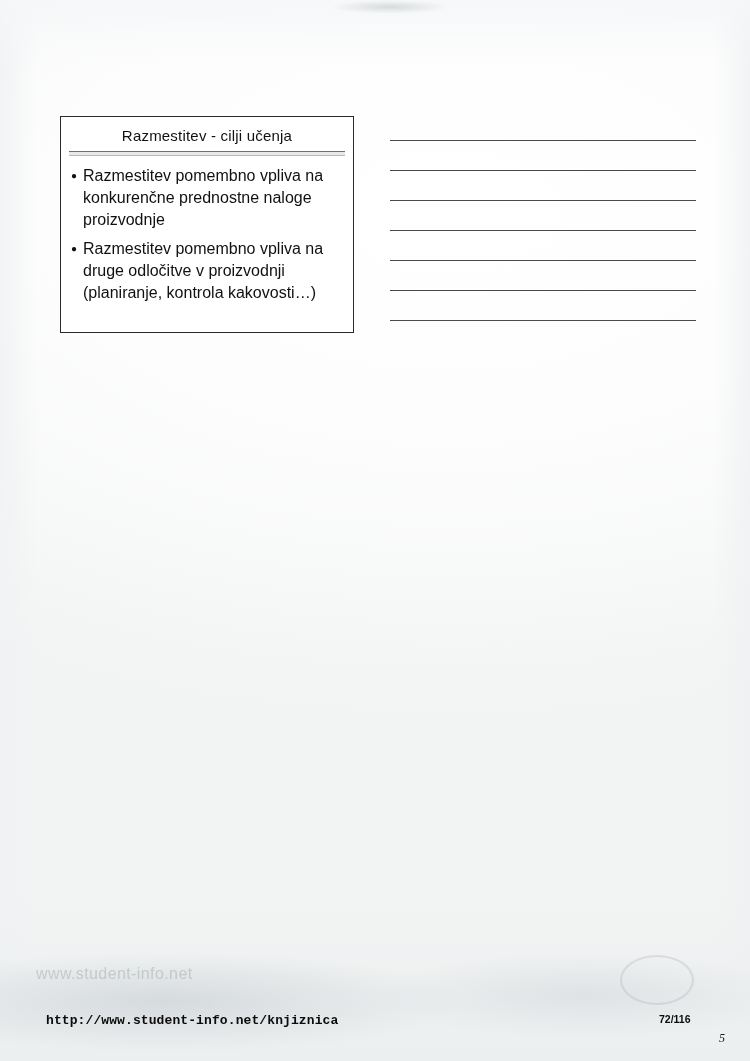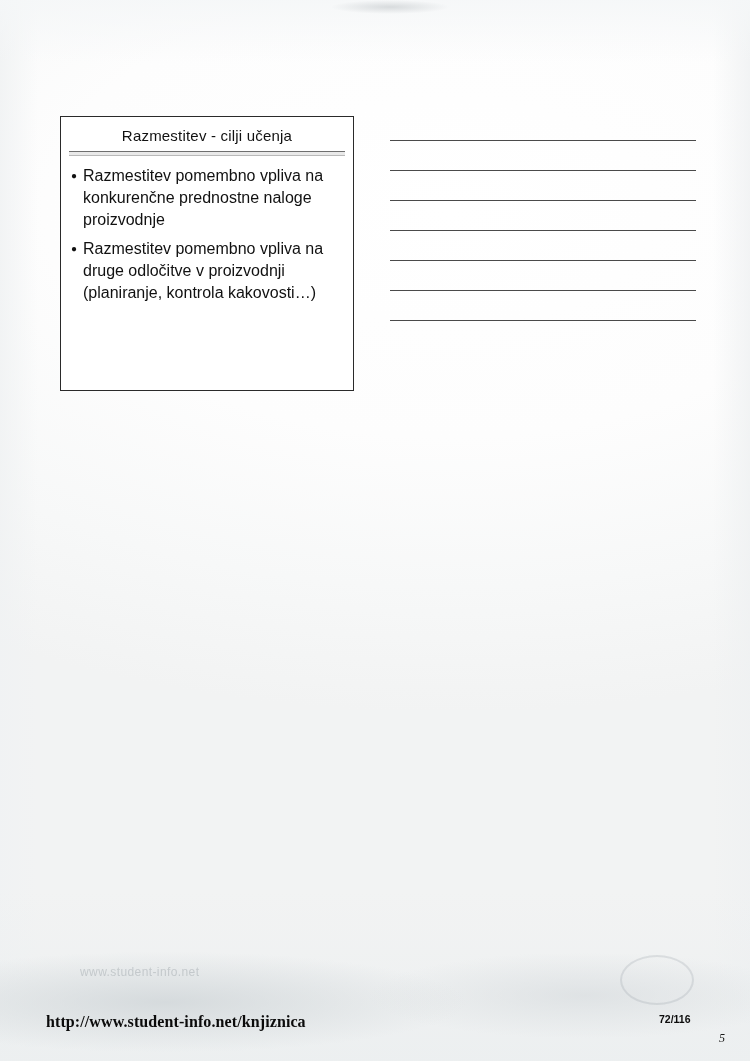--- a/index.html
+++ b/index.html
@@ -50,44 +50,43 @@
       radial-gradient(ellipse 300px 60px at 78% 50%, rgba(210,215,218,0.55) 0%, rgba(255,255,255,0) 72%);
     pointer-events: none;
   }
   .faint-watermark {
     position: absolute;
     left: 36px;
     top: 965px;
     width: 320px;
     height: 24px;
     color: rgba(120,130,136,0.30);
-    font-size: 12px;
+    font-size: 16px;
     letter-spacing: 0.4px;
     font-family: "Liberation Sans", sans-serif;
     pointer-events: none;
-    margin-left: 44px;
   }
   .faint-ring {
     position: absolute;
     left: 620px;
     top: 955px;
     width: 70px;
     height: 46px;
     border: 2px solid rgba(150,160,166,0.25);
     border-radius: 50%;
     pointer-events: none;
   }
 
   
   .slide {
     position: absolute;
     left: 60px;
     top: 116px;
     width: 294px;
-    height: 275px;
+    height: 217px;
     border: 1px solid #2a2a2a;
     background: #ffffff;
     box-sizing: border-box;
   }
   .slide-title {
     text-align: center;
     font-size: 15px;
     color: #111111;
     padding: 10px 6px 0 6px;
     letter-spacing: 0.2px;
@@ -134,24 +133,24 @@
     height: 1px;
     background: #4a4a4a;
     margin-bottom: 29px;
   }
 
   
   .footer-url {
     position: absolute;
     left: 46px;
     top: 1013px;
-    font-size: 16px;
+    font-size: 13px;
     font-weight: bold;
     color: #0b0b0b;
-    font-family: Liberation Serif, serif;
+    font-family: Liberation Mono, monospace;
     letter-spacing: 0.1px;
   }
   .footer-pages {
     position: absolute;
     left: 659px;
     top: 1013px;
     font-size: 10.5px;
     font-weight: bold;
     color: #0b0b0b;
     font-family: "Liberation Sans", sans-serif;

